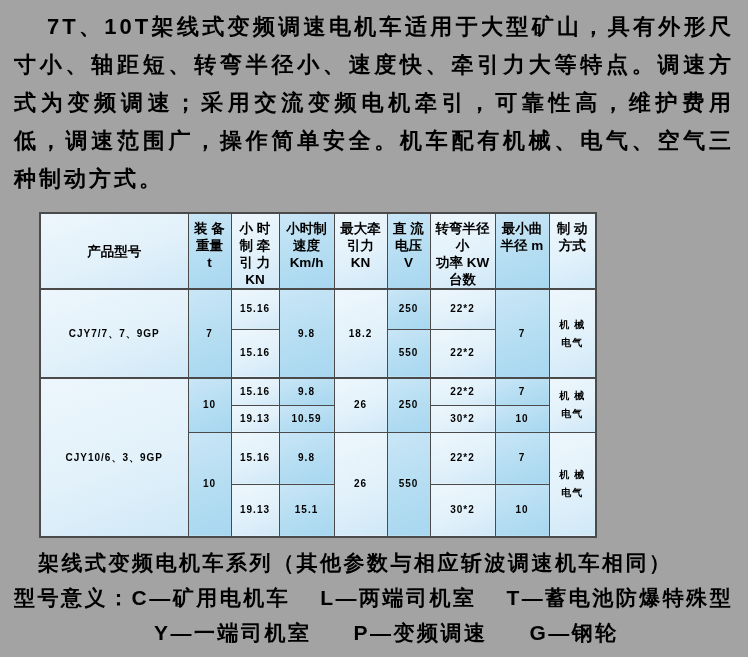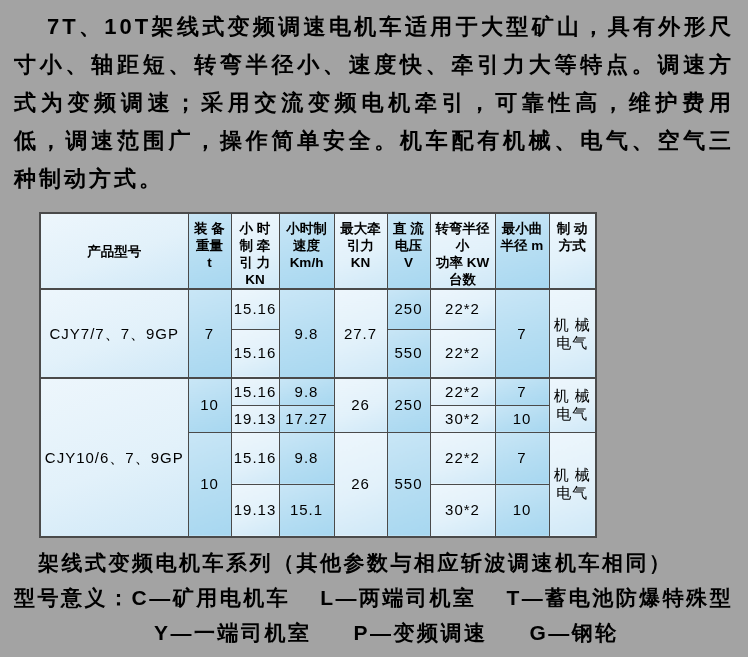--- a/index.html
+++ b/index.html
@@ -46,21 +46,21 @@
   .spec-table th{
     font-size:13.5px;font-weight:700;
     line-height:17px;
     vertical-align:top;
     padding-top:6px;
     border-bottom:2px solid var(--border_color);
     margin-left:32px;
   }
   .spec-table th.v-mid{vertical-align:middle;padding-top:0;}
   .spec-table td{
-    font-size:15px;font-weight:400;
+    font-size:10px;font-weight:700;
     line-height:18px;
     letter-spacing:1px;
     vertical-align:middle;
   }
   .cl{background:linear-gradient(160deg,#edf6fc 0%,var(--cell_light) 55%,#cfe8f7 100%);}
   .cd{background:linear-gradient(160deg,#c9e6f6 0%,var(--cell_dark) 55%,#a7d7f0 100%);}
   tr.hh{height:75px;}
   tr.r1{height:40px;}
   tr.r2{height:49px;}
   tr.r3{height:27px;}
@@ -125,47 +125,47 @@
       <th class="cd">最小曲
 半径 m</th>
       <th class="cl">制 动
 方式</th>
     </tr>
     <tr class="r1">
       <td class="cl" rowspan="2">CJY7/7、7、9GP</td>
       <td class="cd" rowspan="2">7</td>
       <td class="cl">15.16</td>
       <td class="cd" rowspan="2">9.8</td>
-      <td class="cl" rowspan="2">27.7</td>
+      <td class="cl" rowspan="2">18.2</td>
       <td class="cd">250</td>
       <td class="cl">22*2</td>
       <td class="cd" rowspan="2">7</td>
       <td class="cl" rowspan="2">机 械
 电气</td>
     </tr>
     <tr class="r2">
       <td class="cl">15.16</td>
       <td class="cd">550</td>
       <td class="cl">22*2</td>
     </tr>
     <tr class="r3 group-start">
-      <td class="cl" rowspan="4">CJY10/6、7、9GP</td>
+      <td class="cl" rowspan="4">CJY10/6、3、9GP</td>
       <td class="cd" rowspan="2">10</td>
       <td class="cl">15.16</td>
       <td class="cd">9.8</td>
       <td class="cl" rowspan="2">26</td>
       <td class="cd" rowspan="2">250</td>
       <td class="cl">22*2</td>
       <td class="cd">7</td>
       <td class="cl" rowspan="2">机 械
 电气</td>
     </tr>
     <tr class="r4">
       <td class="cl">19.13</td>
-      <td class="cd">17.27</td>
+      <td class="cd">10.59</td>
       <td class="cl">30*2</td>
       <td class="cd">10</td>
     </tr>
     <tr class="r5">
       <td class="cd" rowspan="2">10</td>
       <td class="cl">15.16</td>
       <td class="cd">9.8</td>
       <td class="cl" rowspan="2">26</td>
       <td class="cd" rowspan="2">550</td>
       <td class="cl">22*2</td>

